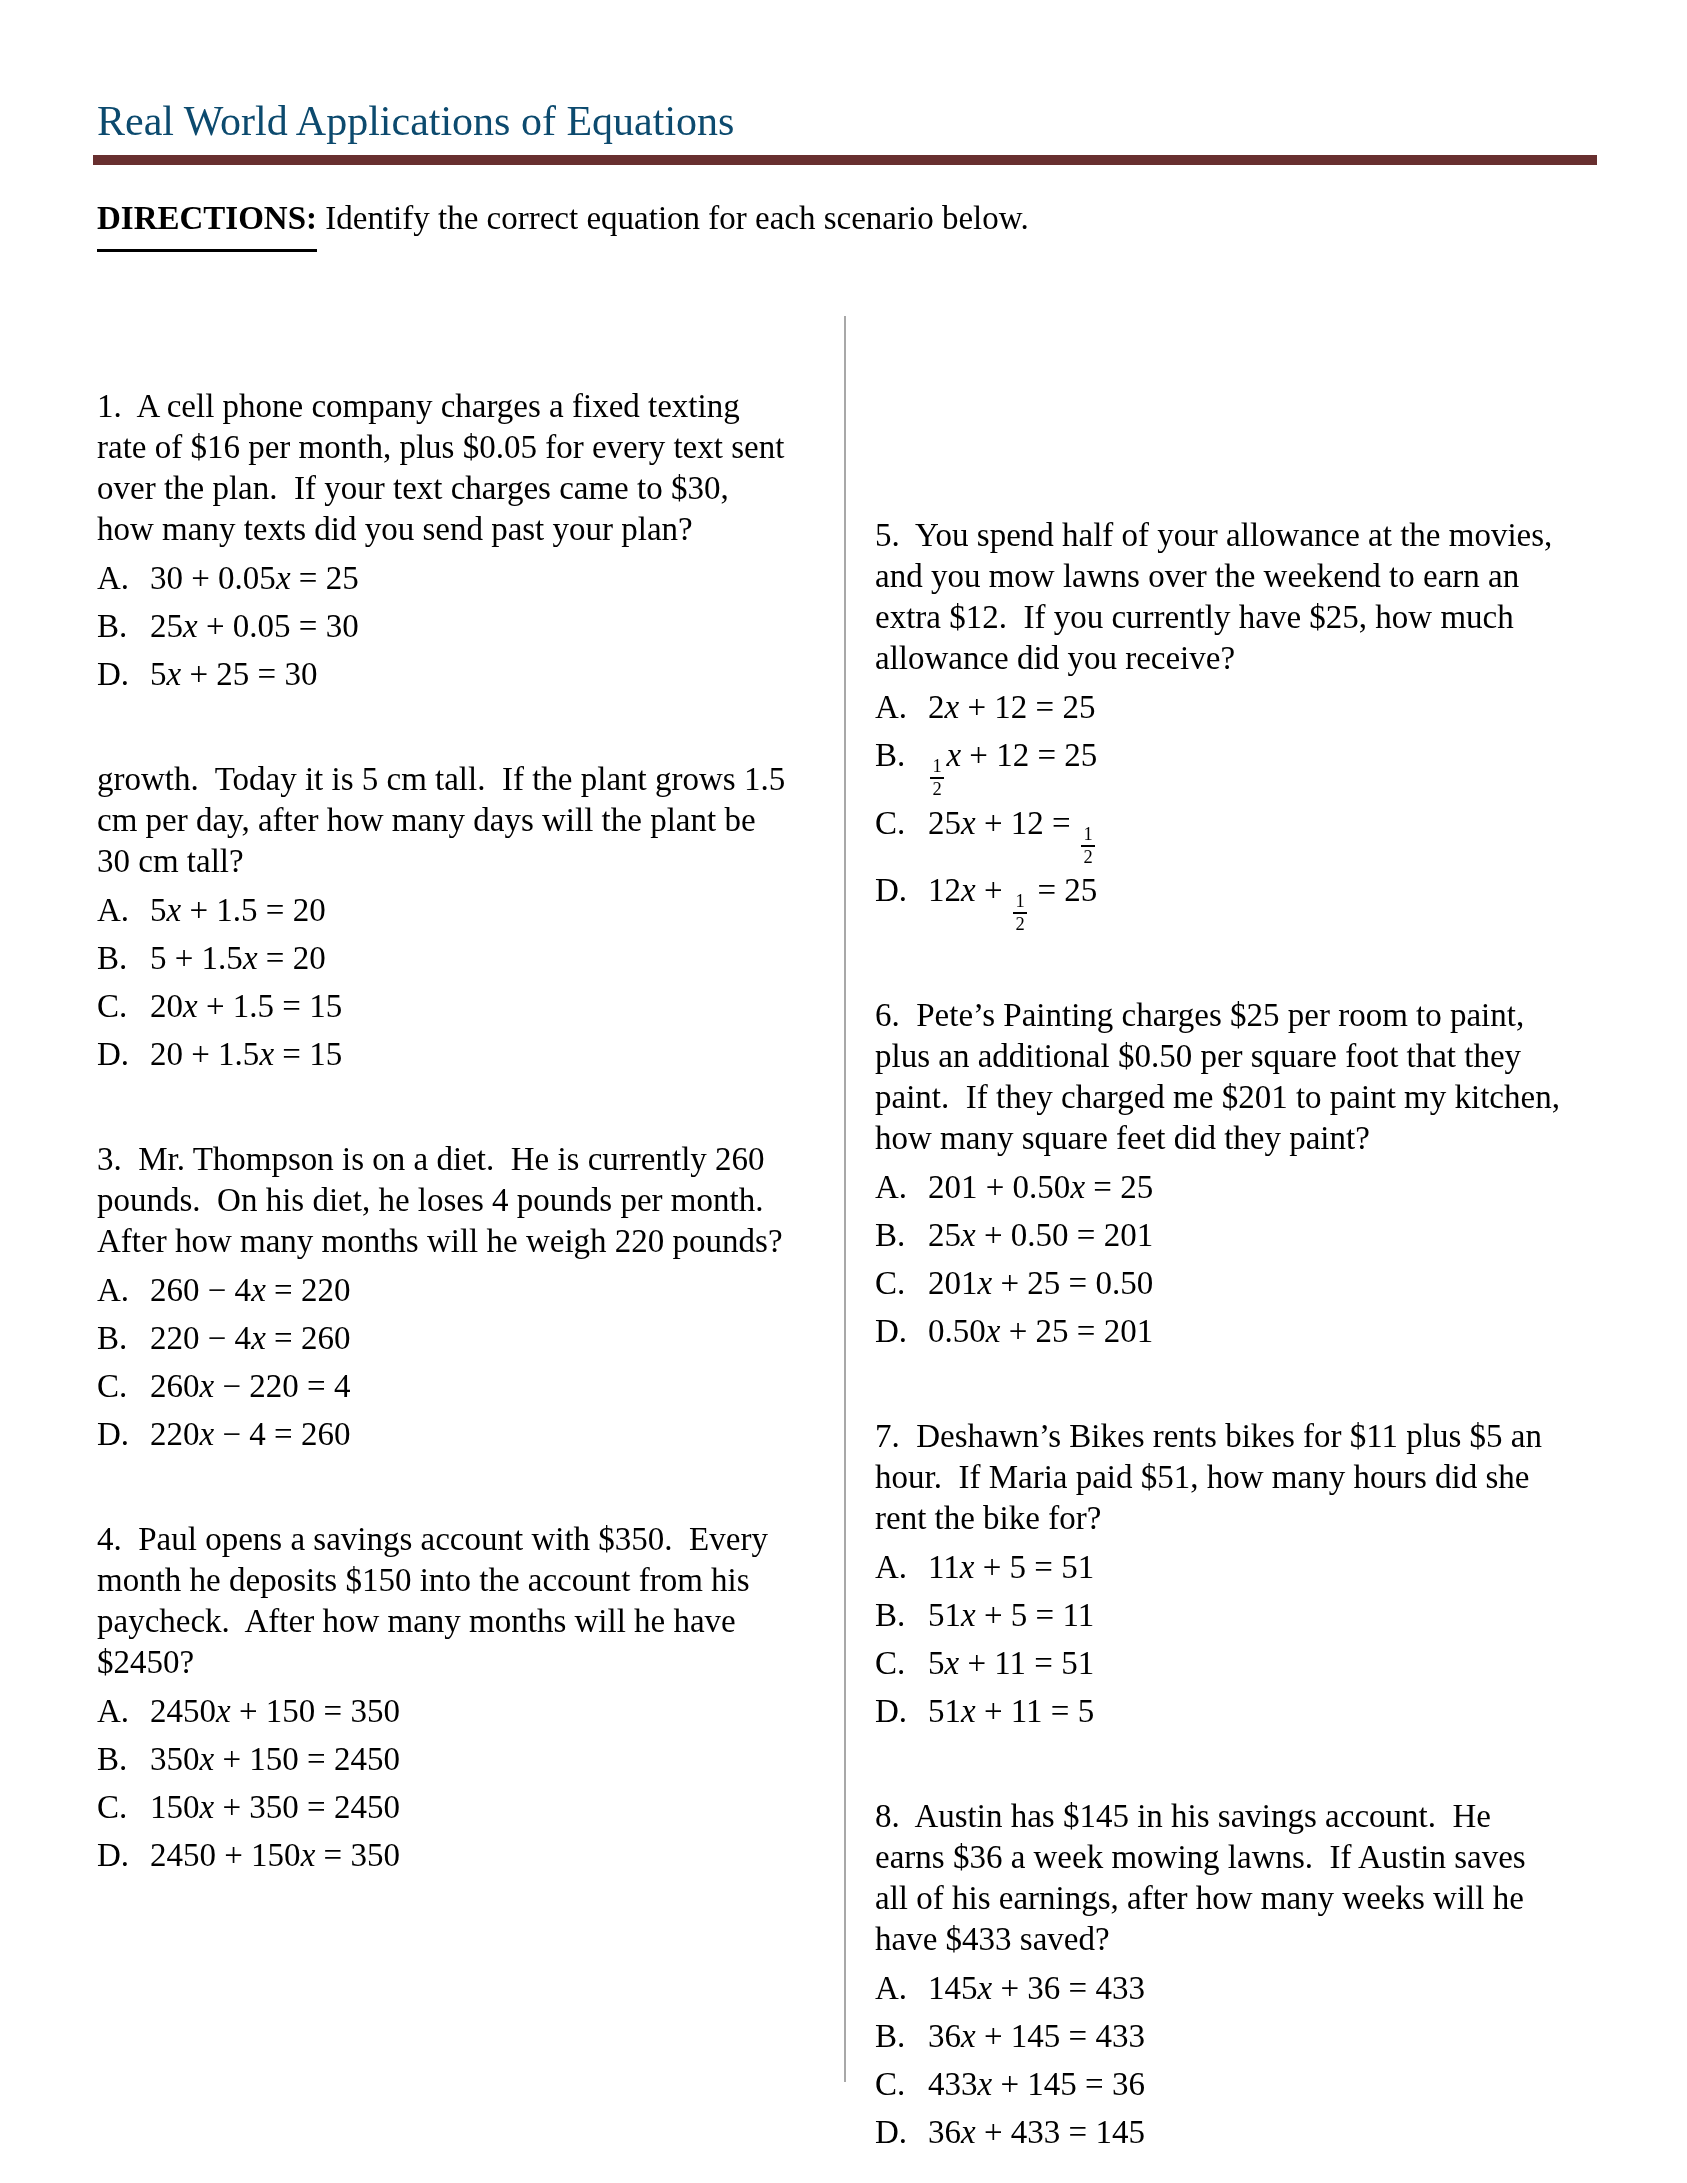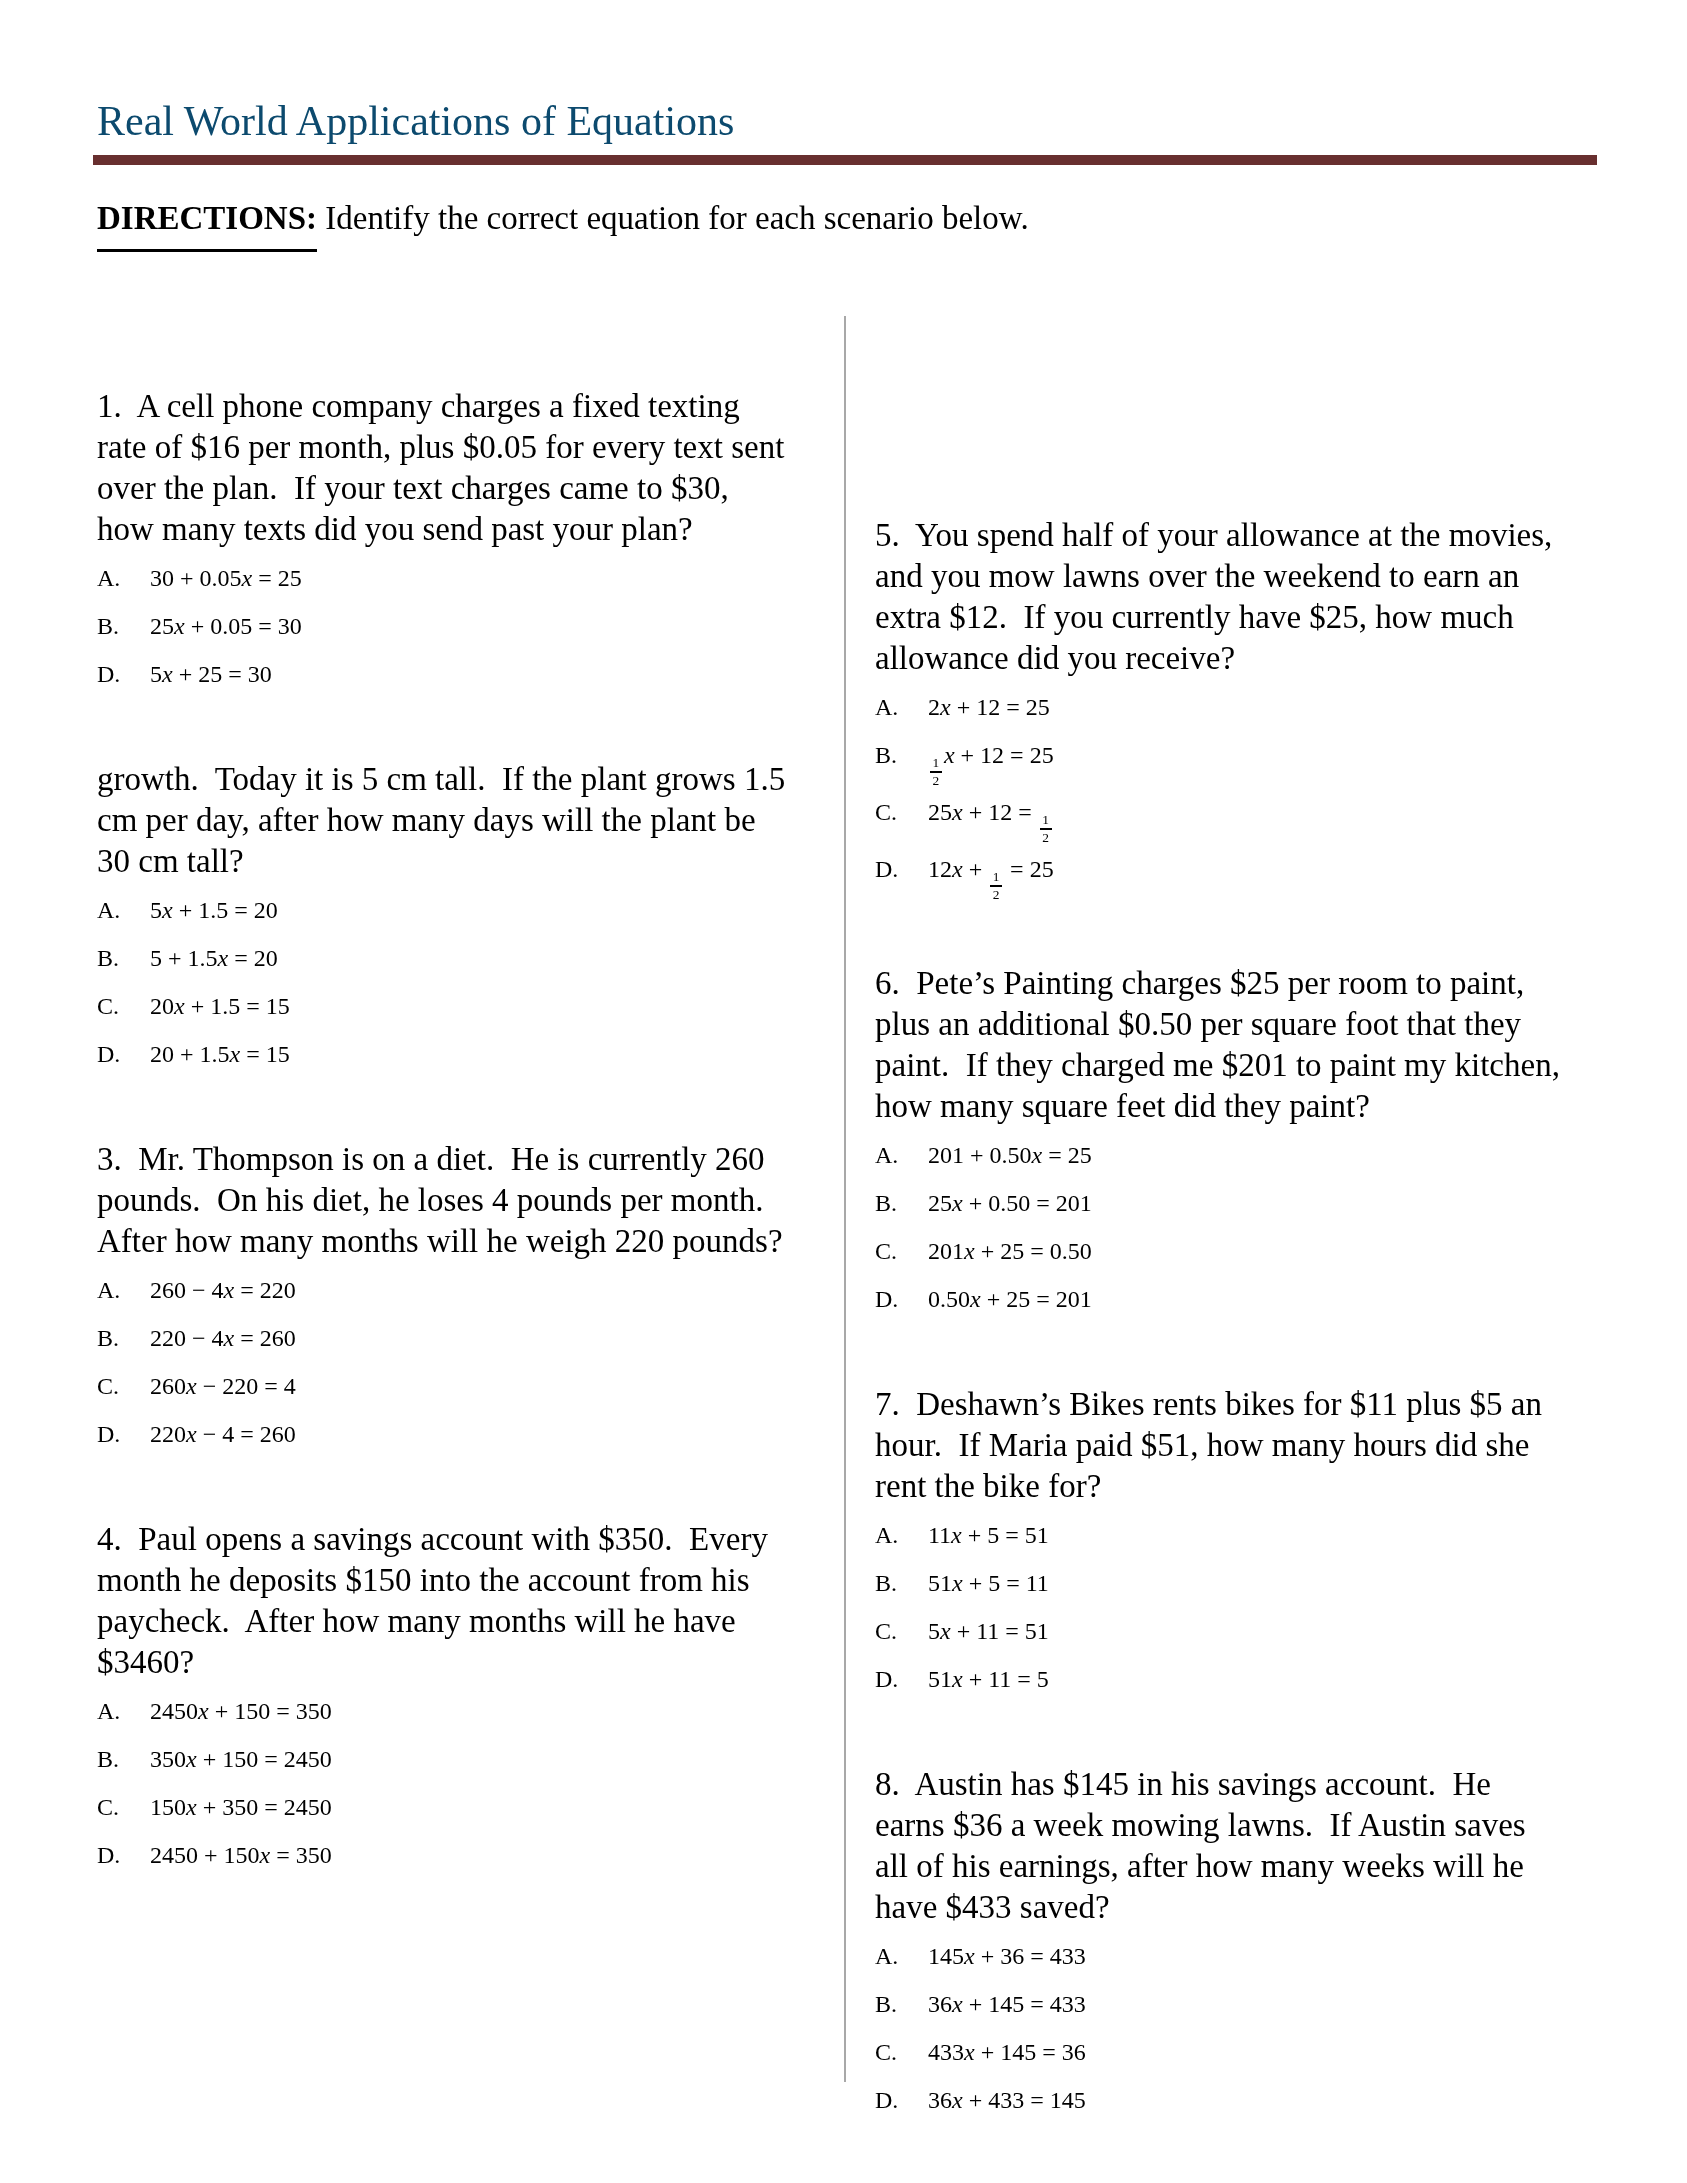--- a/index.html
+++ b/index.html
@@ -39,21 +39,21 @@
   .col{position:absolute;margin-top:37px;}
   .col-left{left:97px;top:349px;width:728px;}
   .col-right{left:875px;top:478px;width:767px;}
   .question{margin-bottom:61px;}
   .qline{
     font-size:33px;line-height:41px;
     white-space:pre;
   }
   .answers{margin-top:4px;}
   .arow{
-    font-size:24px;line-height:48px;
+    font-size:33px;line-height:48px;
     white-space:pre;
   }
   .aletter{display:inline-block;width:53px;}
   .vx{font-style:italic;}
   .frac{
     display:inline-flex;flex-direction:column;align-items:center;
     vertical-align:-0.33em;line-height:1;
     font-size:0.56em;margin:0 2px;
   }
   .fn{border-bottom:2px solid #000;padding:0 2.6px 1.3px;}
@@ -113,21 +113,21 @@
         <div class="arow"><span class="aletter">C.</span><span class="aeq">260<span class="vx">x</span> − 220 = 4</span></div>
         <div class="arow"><span class="aletter">D.</span><span class="aeq">220<span class="vx">x</span> − 4 = 260</span></div>
       </div>
     </section>
 
     <section class="question">
       <div class="qtext">
         <div class="qline">4.  Paul opens a savings account with $350.  Every</div>
         <div class="qline">month he deposits $150 into the account from his</div>
         <div class="qline">paycheck.  After how many months will he have</div>
-        <div class="qline">$3460?</div>
+        <div class="qline">$2450?</div>
       </div>
       <div class="answers">
         <div class="arow"><span class="aletter">A.</span><span class="aeq">2450<span class="vx">x</span> + 150 = 350</span></div>
         <div class="arow"><span class="aletter">B.</span><span class="aeq">350<span class="vx">x</span> + 150 = 2450</span></div>
         <div class="arow"><span class="aletter">C.</span><span class="aeq">150<span class="vx">x</span> + 350 = 2450</span></div>
         <div class="arow"><span class="aletter">D.</span><span class="aeq">2450 + 150<span class="vx">x</span> = 350</span></div>
       </div>
     </section>
 
   </div>

